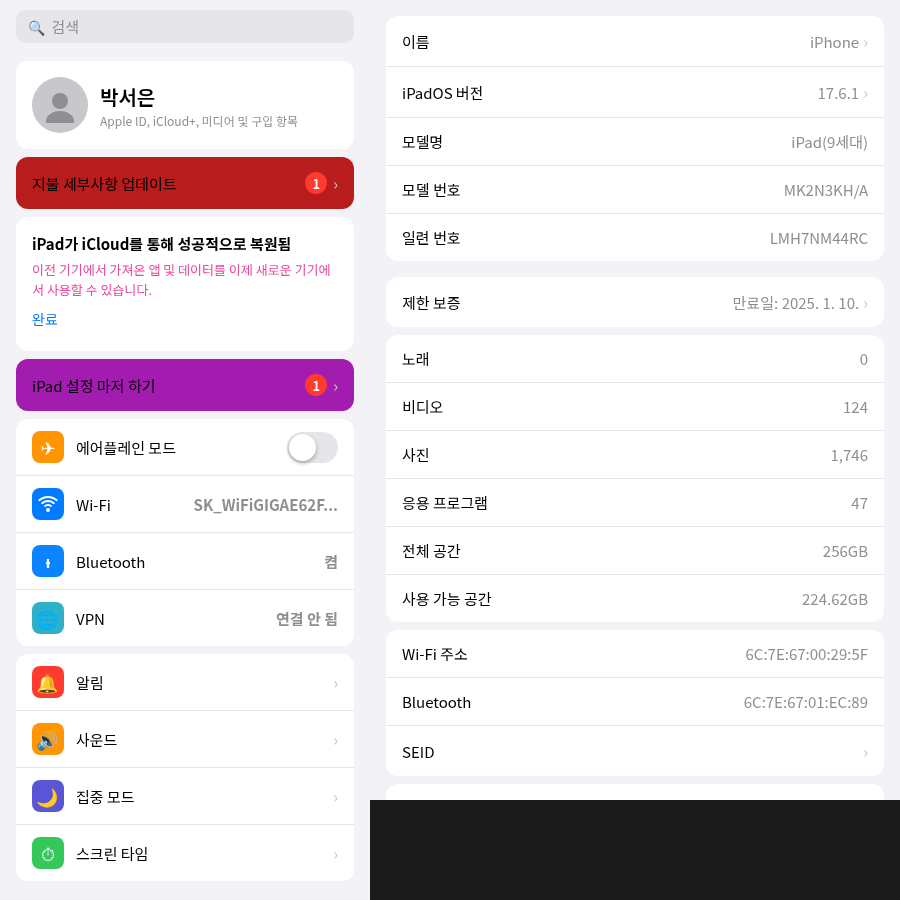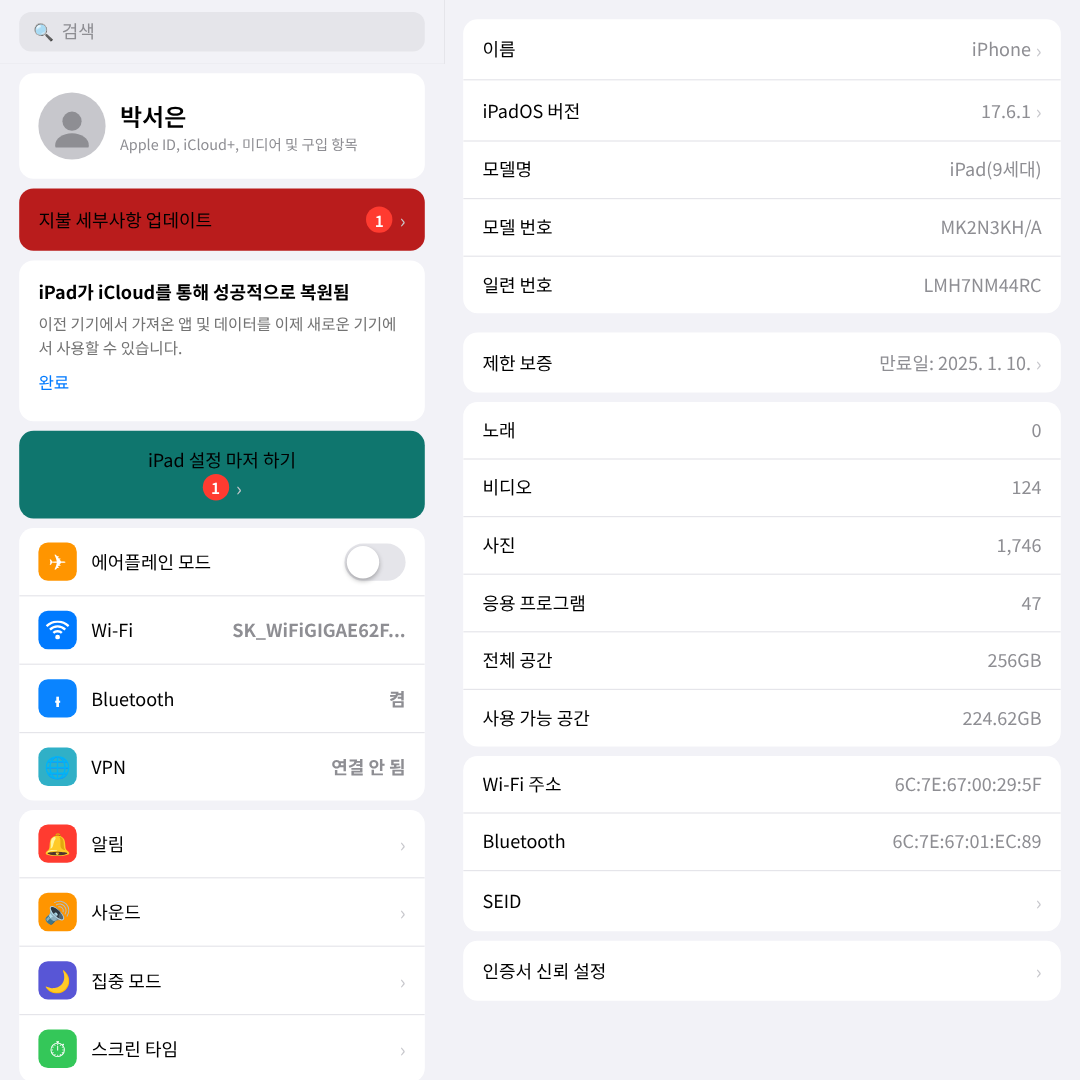--- a/index.html
+++ b/index.html
@@ -135,42 +135,41 @@
 
     .icloud-title {
       font-size: 15px;
       font-weight: 700;
       color: #000;
       margin-bottom: 6px;
     }
 
     .icloud-desc {
       font-size: 13px;
-      color: #737373;
+      color: #ec4899;
       line-height: 1.5;
       margin-bottom: 10px;
     }
 
     .link-text {
       color: #007aff;
       font-size: 14px;
       display: block;
       margin-bottom: 6px;
     }
 
     
     .setup-banner {
-      background: #0f766e;
+      background: #a21caf;
       border-radius: 12px;
       margin: 8px 16px;
       padding: 14px 16px;
       display: flex;
       align-items: center;
       justify-content: space-between;
-      flex-direction: column;
     }
 
     
     .settings-group {
       background: white;
       border-radius: 12px;
       margin: 8px 16px;
       overflow: hidden;
     }
 
@@ -243,21 +242,21 @@
       overflow: hidden;
     }
 
     .settings-icon-red { background: #ff3b30; }
     .settings-icon-orange2 { background: #ff9500; }
 
     
     .right-panel {
       flex: 1;
       background: #f2f2f7;
-      height: 900px;
+      height: 800px;
       overflow-y: auto;
     }
 
     .detail-section {
       background: white;
       border-radius: 12px;
       margin: 16px 16px 8px 16px;
       overflow: hidden;
     }
 

